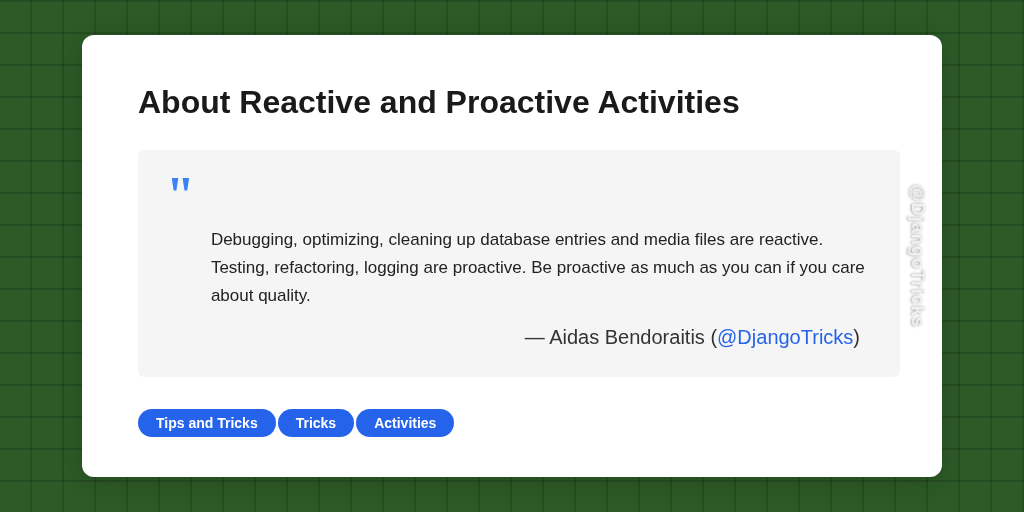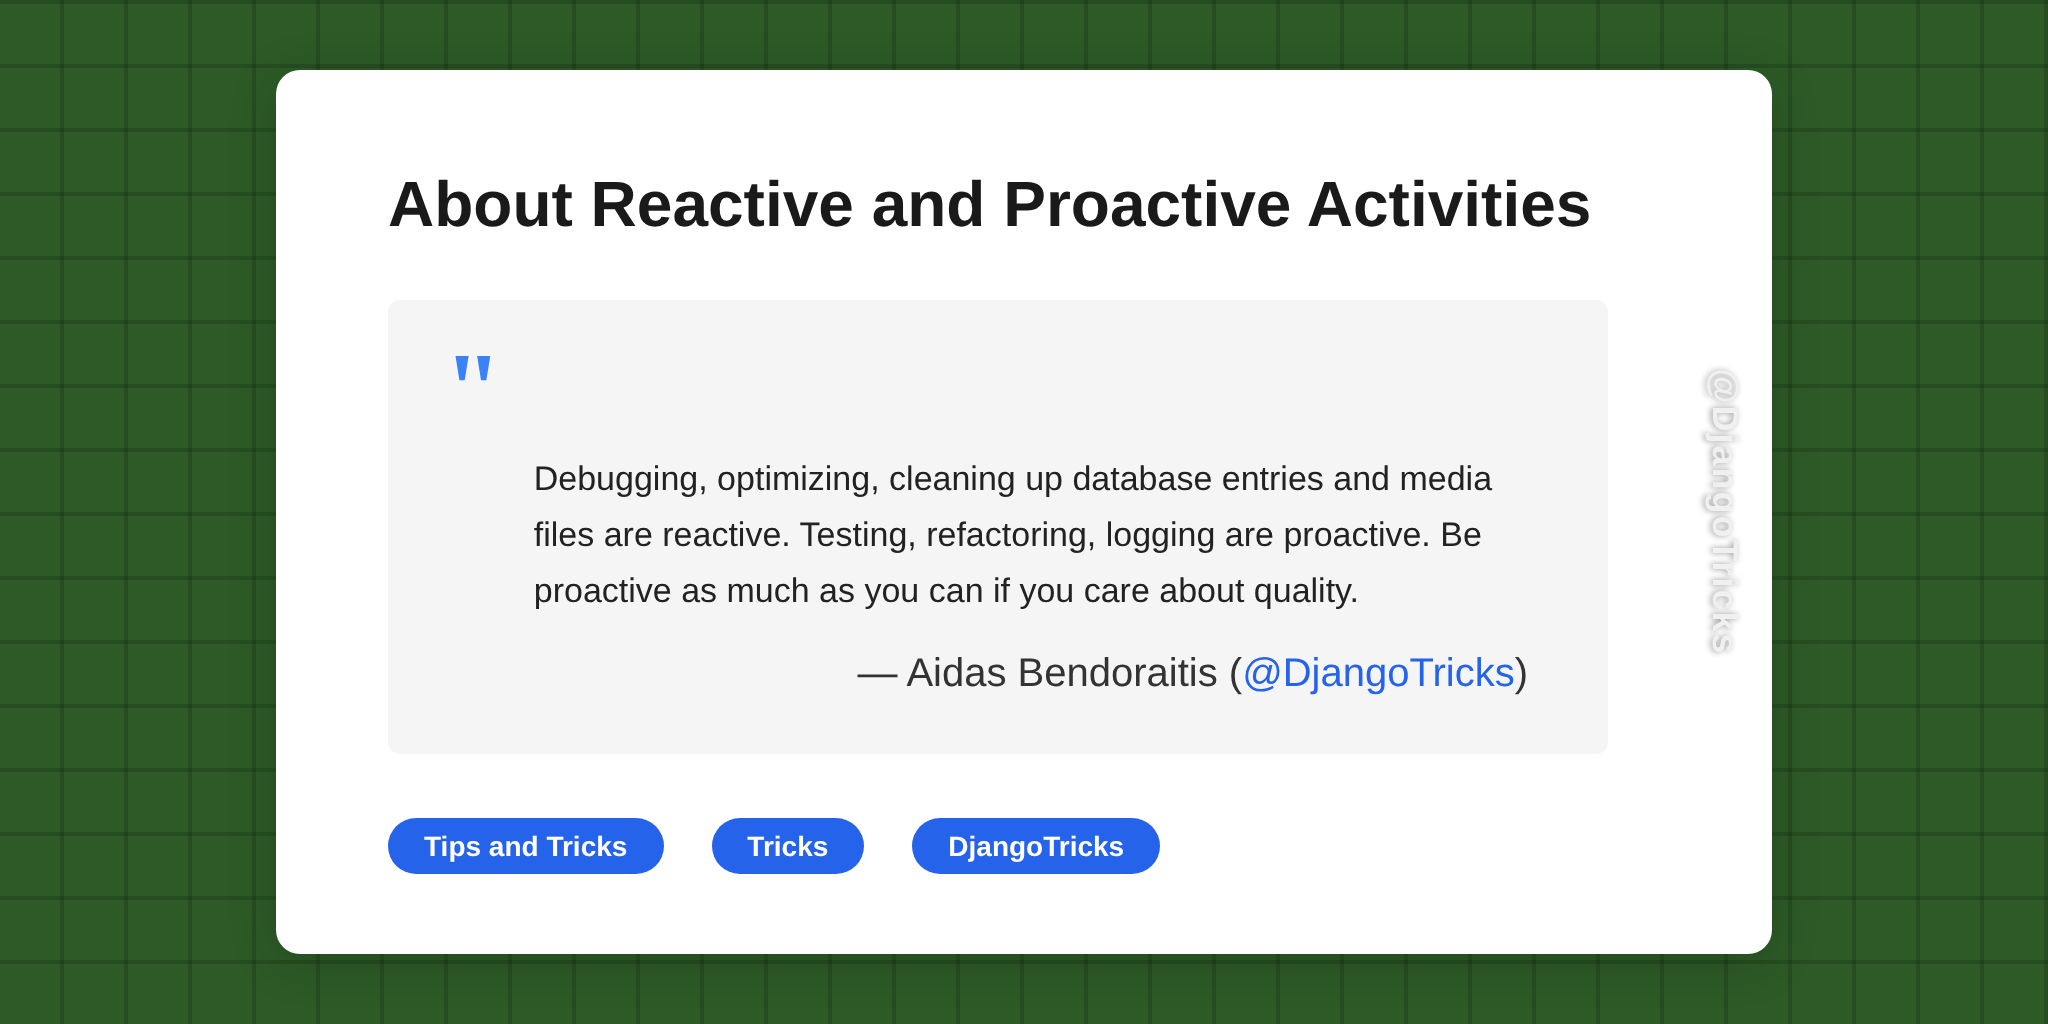--- a/index.html
+++ b/index.html
@@ -27,23 +27,23 @@
         );
       display: flex;
       align-items: center;
       justify-content: center;
       position: relative;
     }
 
     .card {
       background: #ffffff;
       border-radius: 12px;
-      width: 748px;
+      width: 860px;
       min-height: 380px;
-      padding: 48px 82px 40px 56px;
+      padding: 48px 42px 40px 56px;
       position: relative;
       display: flex;
       flex-direction: column;
       box-shadow: 0 4px 24px rgba(0,0,0,0.18);
       justify-content: flex-end;
     }
 
     .title {
       font-family: Arial, Helvetica, sans-serif;
       font-weight: 900;
@@ -97,21 +97,21 @@
       padding-right: 8px;
     }
 
     .quote-attribution .handle {
       color: #2563eb;
       font-weight: 500;
     }
 
     .tags {
       display: flex;
-      gap: 24px;
+      gap: 2px;
       flex-wrap: wrap;
     }
 
     .tag {
       background: #2563eb;
       color: #ffffff;
       font-family: Arial, Helvetica, sans-serif;
       font-size: 14px;
       font-weight: 700;
       border-radius: 20px;
@@ -150,18 +150,18 @@
         <p class="quote-text">Debugging, optimizing, cleaning up database entries and media files are reactive. Testing, refactoring, logging are proactive. Be proactive as much as you can if you care about quality.</p>
         <p class="quote-attribution">
           <span>— Aidas Bendoraitis (</span><span class="handle">@DjangoTricks</span><span>)</span>
         </p>
       </div>
     </div>
 
     <div class="tags">
       <span class="tag">Tips and Tricks</span>
       <span class="tag">Tricks</span>
-      <span class="tag">DjangoTricks</span>
+      <span class="tag">Activities</span>
     </div>
   </div>
 
   <div class="side-label">@DjangoTricks</div>
 </div>
 
 </body></html>

